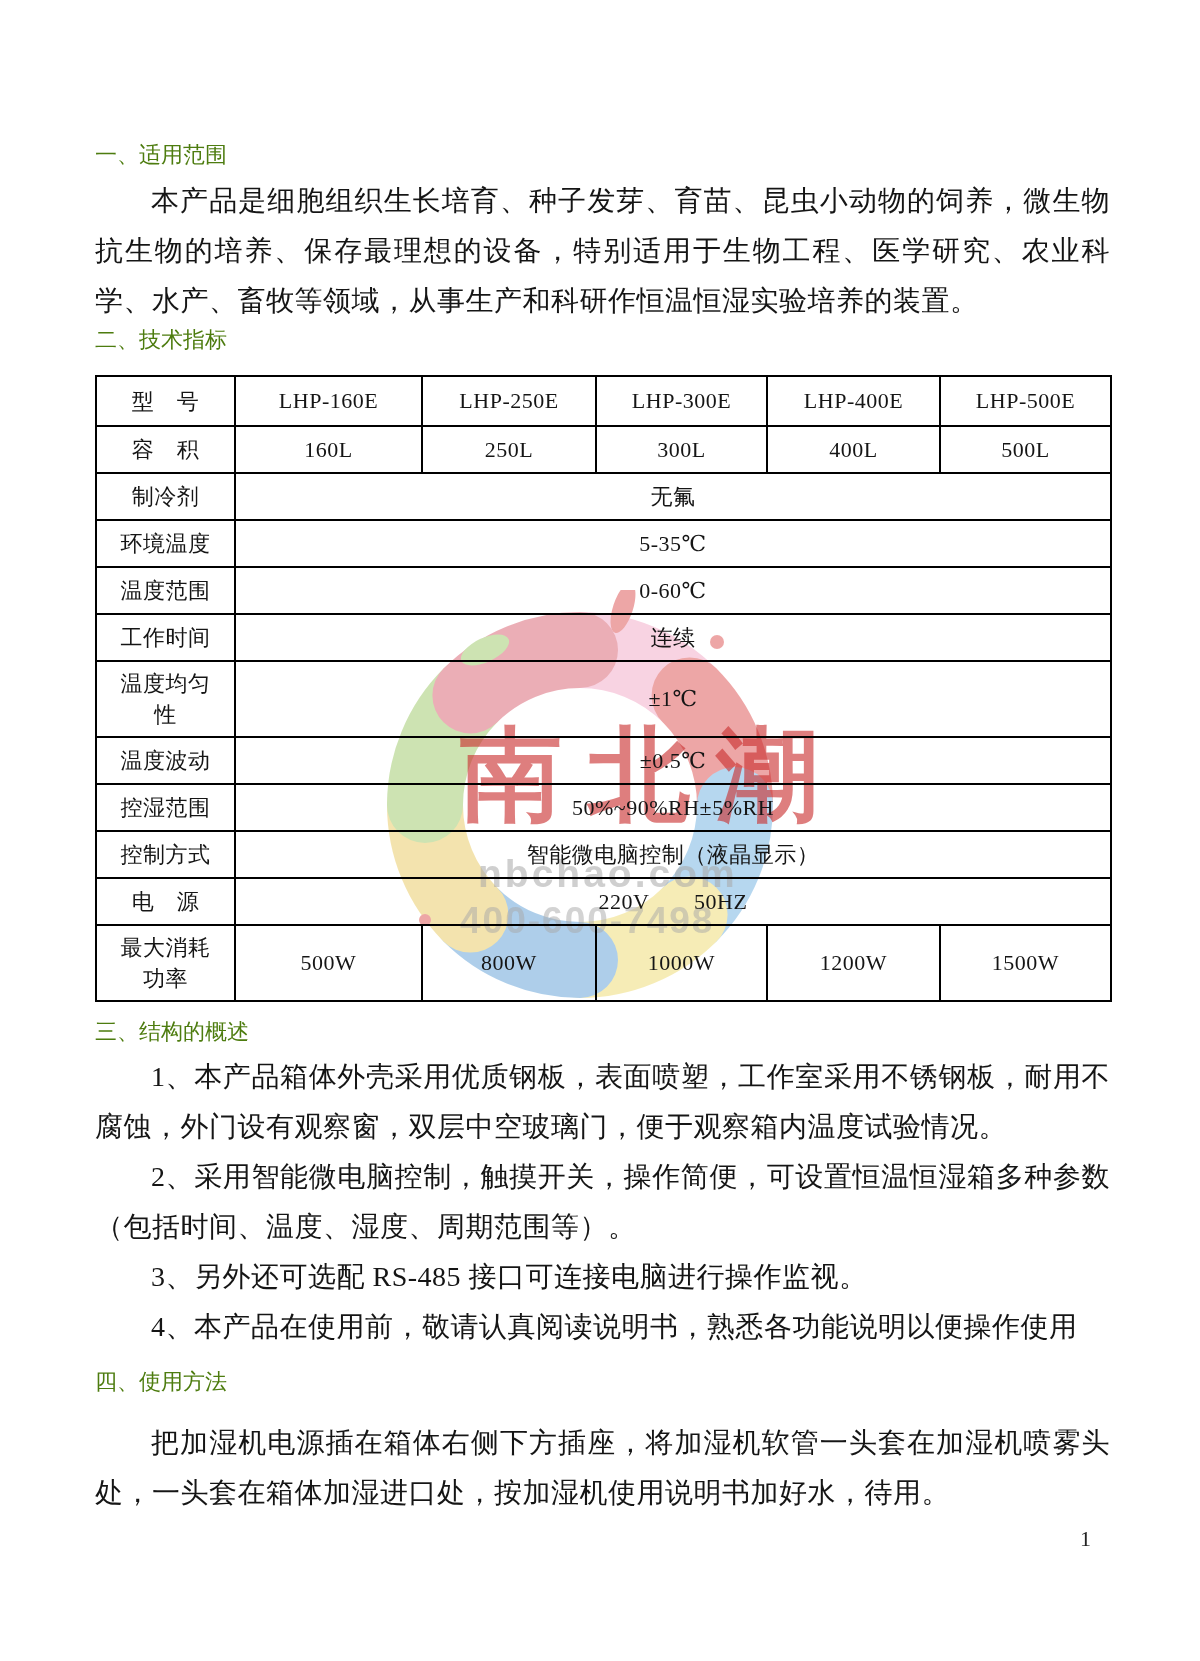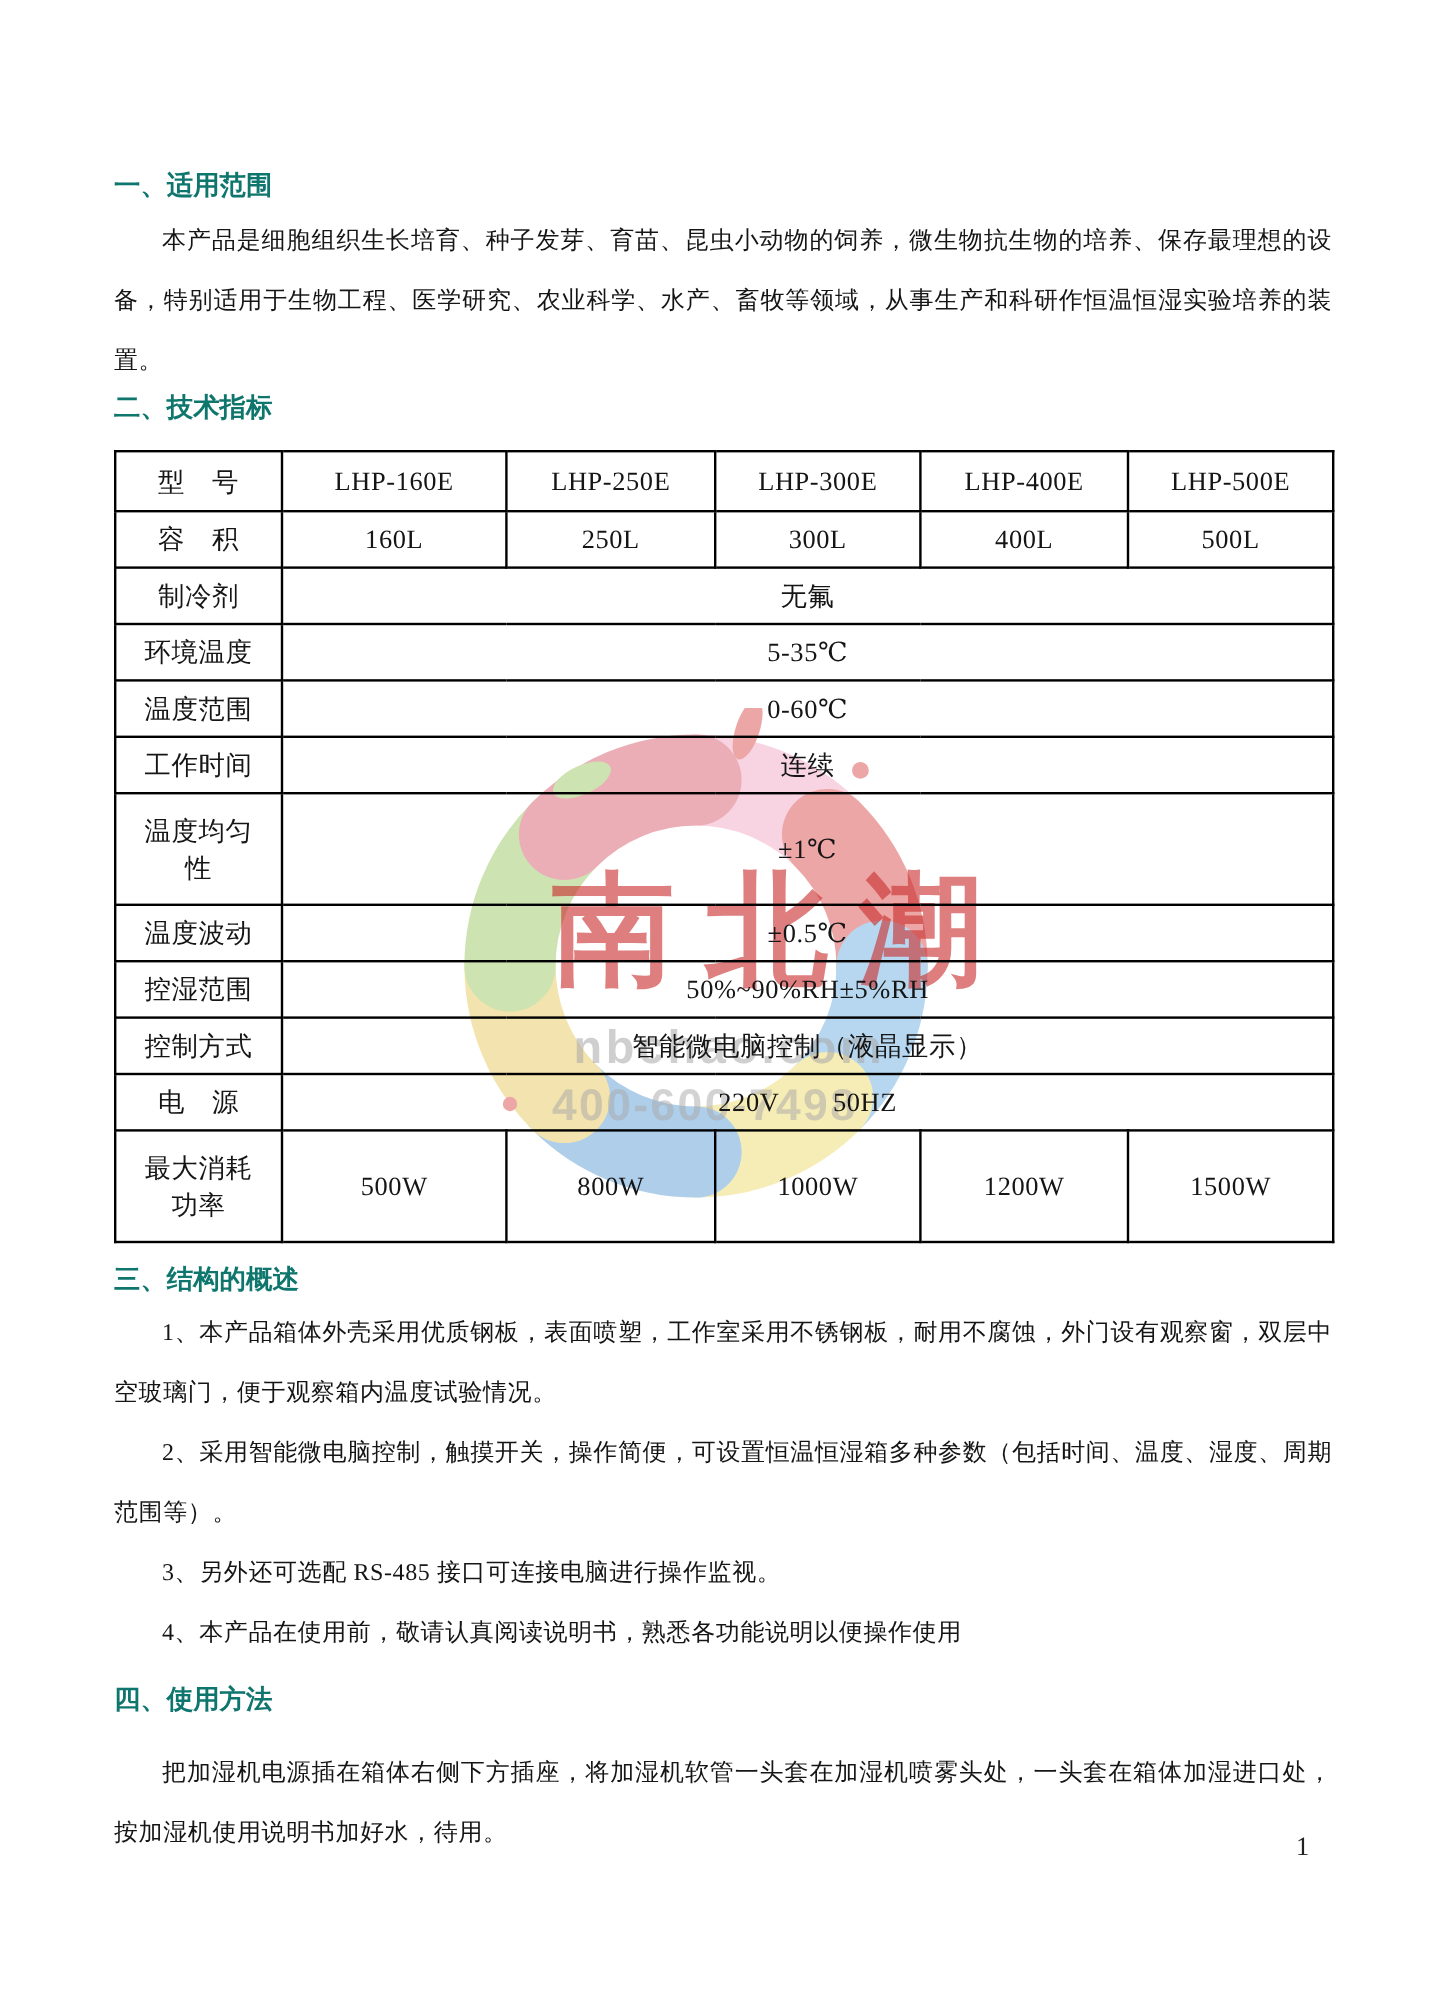--- a/index.html
+++ b/index.html
@@ -6,50 +6,50 @@
   .page {
     position:relative; width:1200px; height:1661px;
     background:#ffffff; overflow:hidden;
     font-family:"Liberation Serif","DejaVu Serif",serif;
     color:#151515;
   }
   .content { position:absolute; left:95px; top:0; width:1015px; z-index:2; }
 
   h2.sec {
     font-family:"Liberation Sans","DejaVu Sans",sans-serif;
-    font-size:22px; line-height:28px; font-weight:bold; margin:0; color:#0f766e;
+    font-size:22px; line-height:28px; font-weight:normal; margin:0; color:#4d7c0f;
   }
   #h-scope { margin-top:141px; }
   #h-specs { }
   #h-structure { margin-top:16px; }
   #h-usage { margin-top:16px; }
 
   p.para {
-    font-size:20px; line-height:50px; margin:0;
+    font-size:28px; line-height:50px; margin:0;
     text-align:justify; letter-spacing:0.5px;
   }
   .indent { text-indent:2em; }
   #p-scope { margin-top:7px; }
   .items p.para { margin:0; }
   .items p.para:first-child { margin-top:6px; }
   #p-usage { margin-top:22px; }
 
   table.spec {
     border-collapse:collapse; table-layout:fixed;
     width:1015px; margin-top:21px;
   }
   table.spec td {
     border:2px solid #000; padding:0;
     text-align:center; vertical-align:middle;
     font-size:22px; letter-spacing:0.5px;
   }
   table.spec td.lbl { white-space:pre-line; line-height:31px;border-radius:20px; }
   tr.rh { height:50px; }
   tr.rs { height:47px;padding-left:16px; }
-  tr.rd { height:93px; }
+  tr.rd { height:76px; }
 
   .page-num {
     position:absolute; left:1080px; top:1526px; z-index:2;
     font-size:22px; color:#222;
   }
 
   
   .watermark {
     position:absolute; left:330px; top:580px; width:550px; height:440px;
     z-index:1; pointer-events:none;

